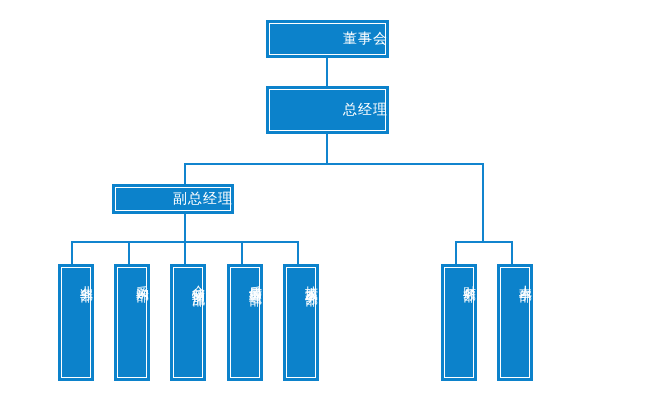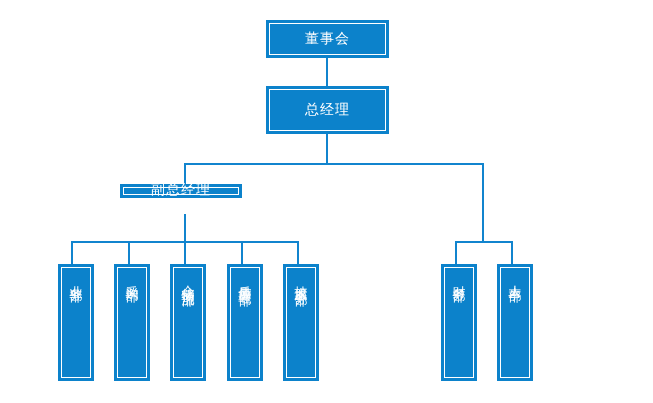--- a/index.html
+++ b/index.html
@@ -17,21 +17,21 @@
   }
   
   .node {
     position: absolute;
     box-sizing: border-box;
     background: var(--fill, #0C82CB);
     border: 1px solid var(--fill, #0C82CB);
     outline: none;
     display: flex;
     align-items: center;
-    justify-content: center;
+    justify-content: flex-end;
   }
   .node .inner {
     position: absolute;
     left: 2px;
     top: 2px;
     right: 2px;
     bottom: 2px;
     border: 1px solid #ffffff;
     box-sizing: border-box;
     pointer-events: none;
@@ -102,21 +102,21 @@
   <div class="node horiz" style="left:266px; top:20px; width:123px; height:38px;">
     <span class="inner"></span>
     <span class="label">董事会</span>
   </div>
 
   <div class="node horiz" style="left:266px; top:86px; width:123px; height:48px;">
     <span class="inner"></span>
     <span class="label">总经理</span>
   </div>
 
-  <div class="node horiz" style="left:120px; top:184px; width:122px; height:14px;font-family:Liberation Mono, monospace;">
+  <div class="node horiz" style="left:112px; top:184px; width:122px; height:30px;">
     <span class="inner"></span>
     <span class="label">副总经理</span>
   </div>
 
   <div class="node vert" style="left:58px; top:264px; width:36px; height:117px;">
     <span class="inner"></span>
     <span class="label">业务部</span>
   </div>
 
   <div class="node vert" style="left:114px; top:264px; width:36px; height:117px;">

